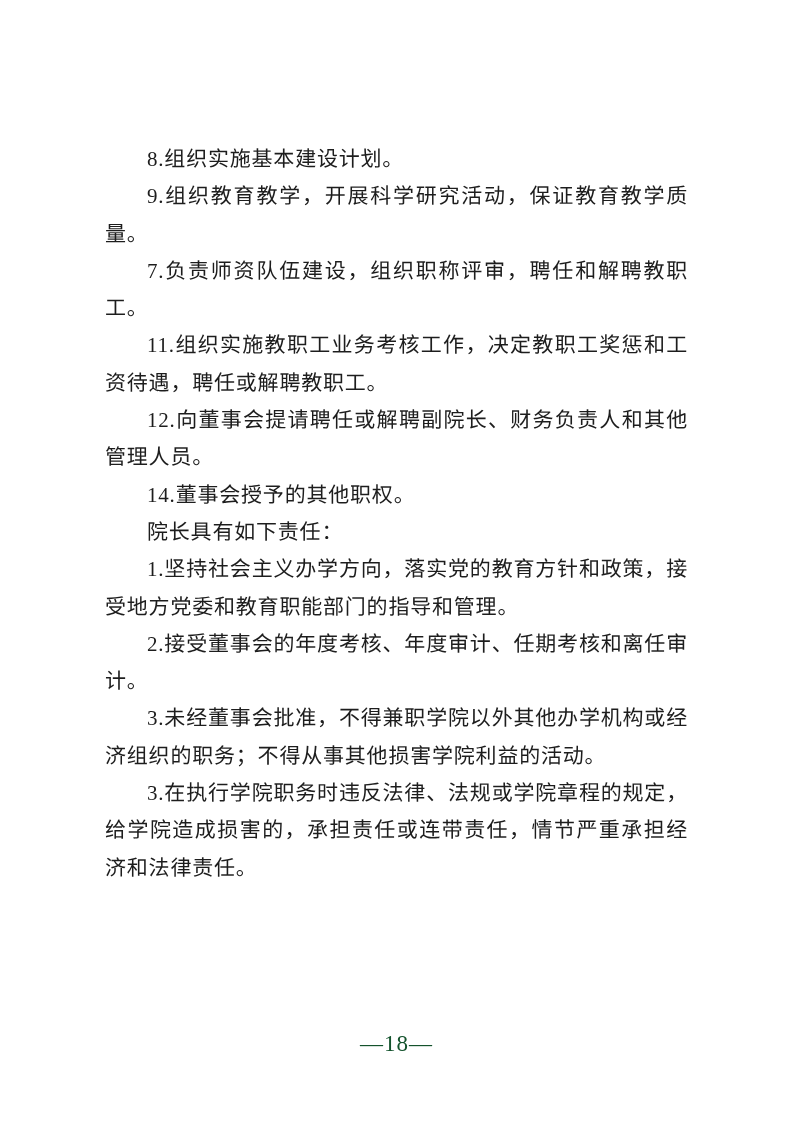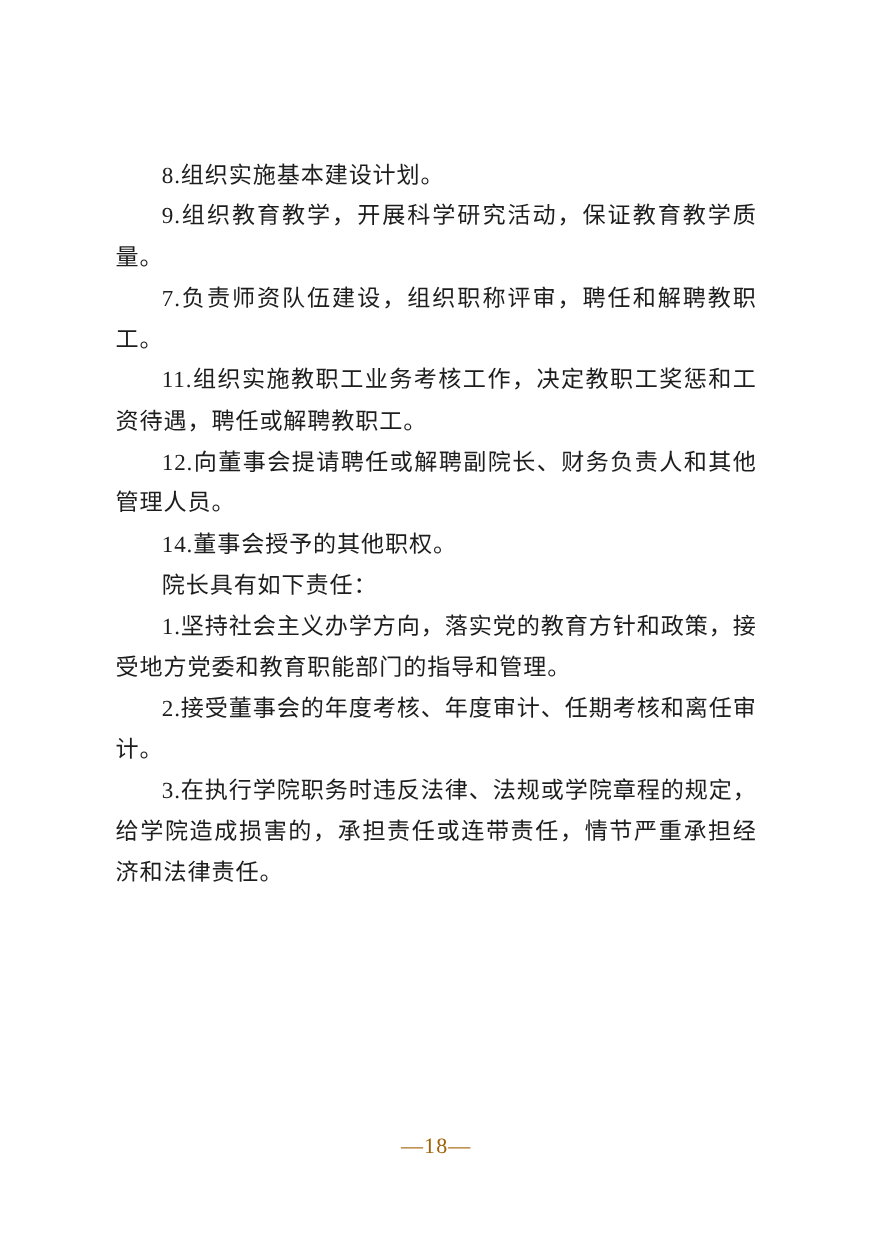--- a/index.html
+++ b/index.html
@@ -40,39 +40,40 @@
     font-weight: 400;
   }
   .footer {
     position: absolute;
     top: 1031px;
     left: 0;
     width: 100%;
     text-align: center;
   }
   .page-number {
-    font-size: 20px;
-    color: #a16207;
+    font-size: 23px;
+    color: #14532d;
     letter-spacing: 1px;
     font-family: "Liberation Serif", "DejaVu Serif", serif;
   }
 </style>
 </head>
 <body>
 
 <div class="page">
   <main class="content">
     <p class="para">8.组织实施基本建设计划。</p>
     <p class="para">9.组织教育教学，开展科学研究活动，保证教育教学质量。</p>
     <p class="para">7.负责师资队伍建设，组织职称评审，聘任和解聘教职工。</p>
     <p class="para">11.组织实施教职工业务考核工作，决定教职工奖惩和工资待遇，聘任或解聘教职工。</p>
     <p class="para">12.向董事会提请聘任或解聘副院长、财务负责人和其他管理人员。</p>
     <p class="para">14.董事会授予的其他职权。</p>
     <p class="para">院长具有如下责任：</p>
     <p class="para">1.坚持社会主义办学方向，落实党的教育方针和政策，接受地方党委和教育职能部门的指导和管理。</p>
     <p class="para">2.接受董事会的年度考核、年度审计、任期考核和离任审计。</p>
+    <p class="para">3.未经董事会批准，不得兼职学院以外其他办学机构或经济组织的职务；不得从事其他损害学院利益的活动。</p>
     <p class="para">3.在执行学院职务时违反法律、法规或学院章程的规定，给学院造成损害的，承担责任或连带责任，情节严重承担经济和法律责任。</p>
   </main>
 
   <footer class="footer">
     <span class="page-number">—18—</span>
   </footer>
 </div>
 
 </body></html>

